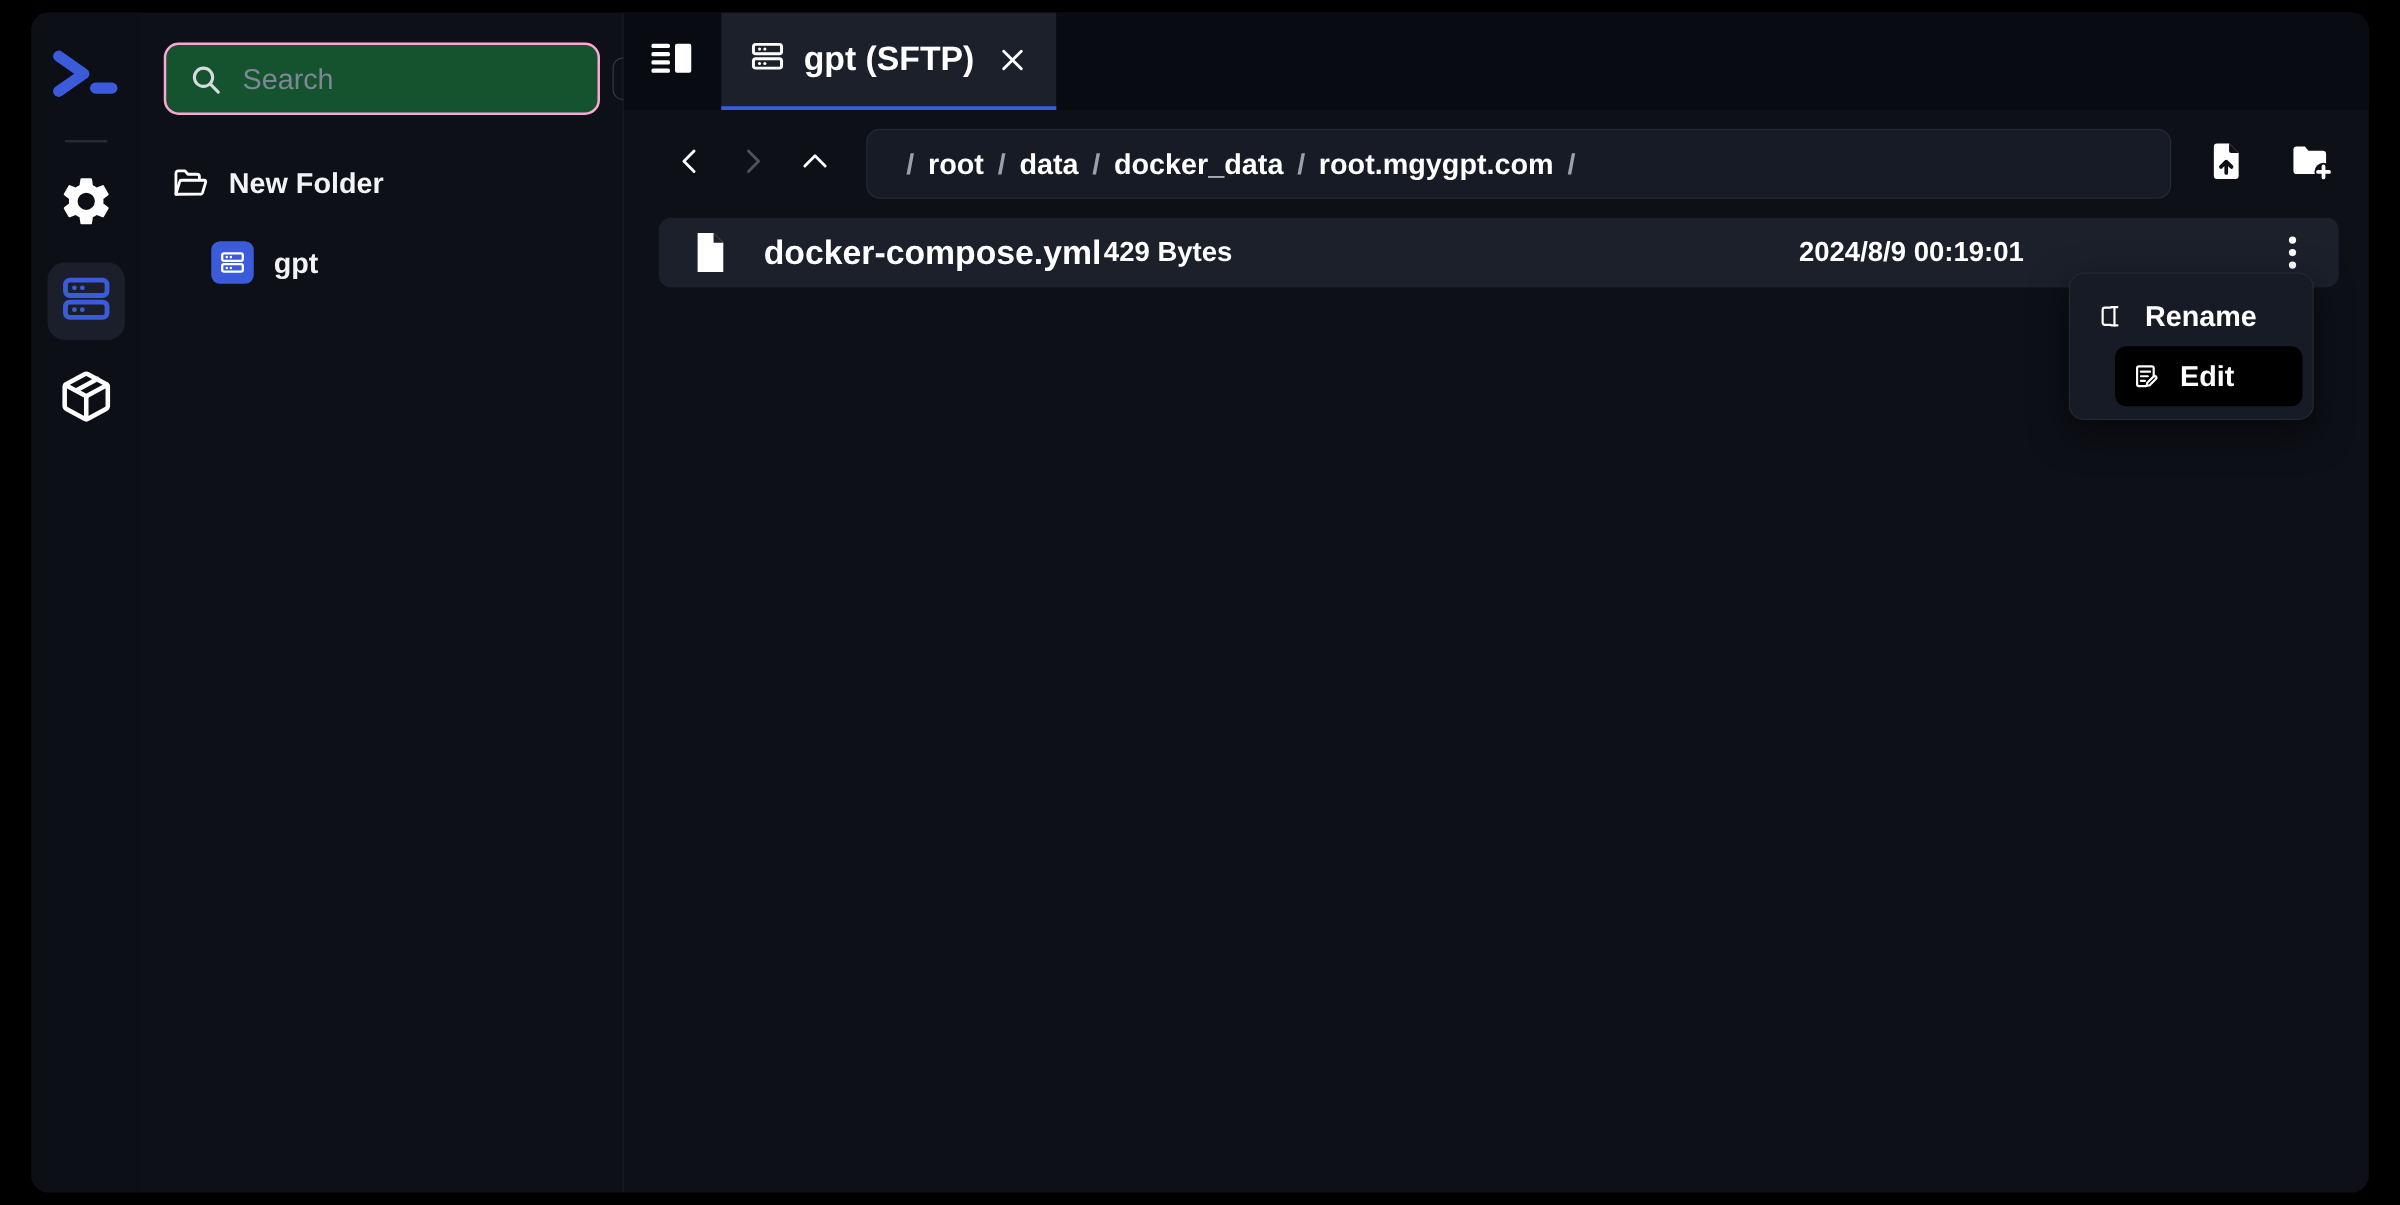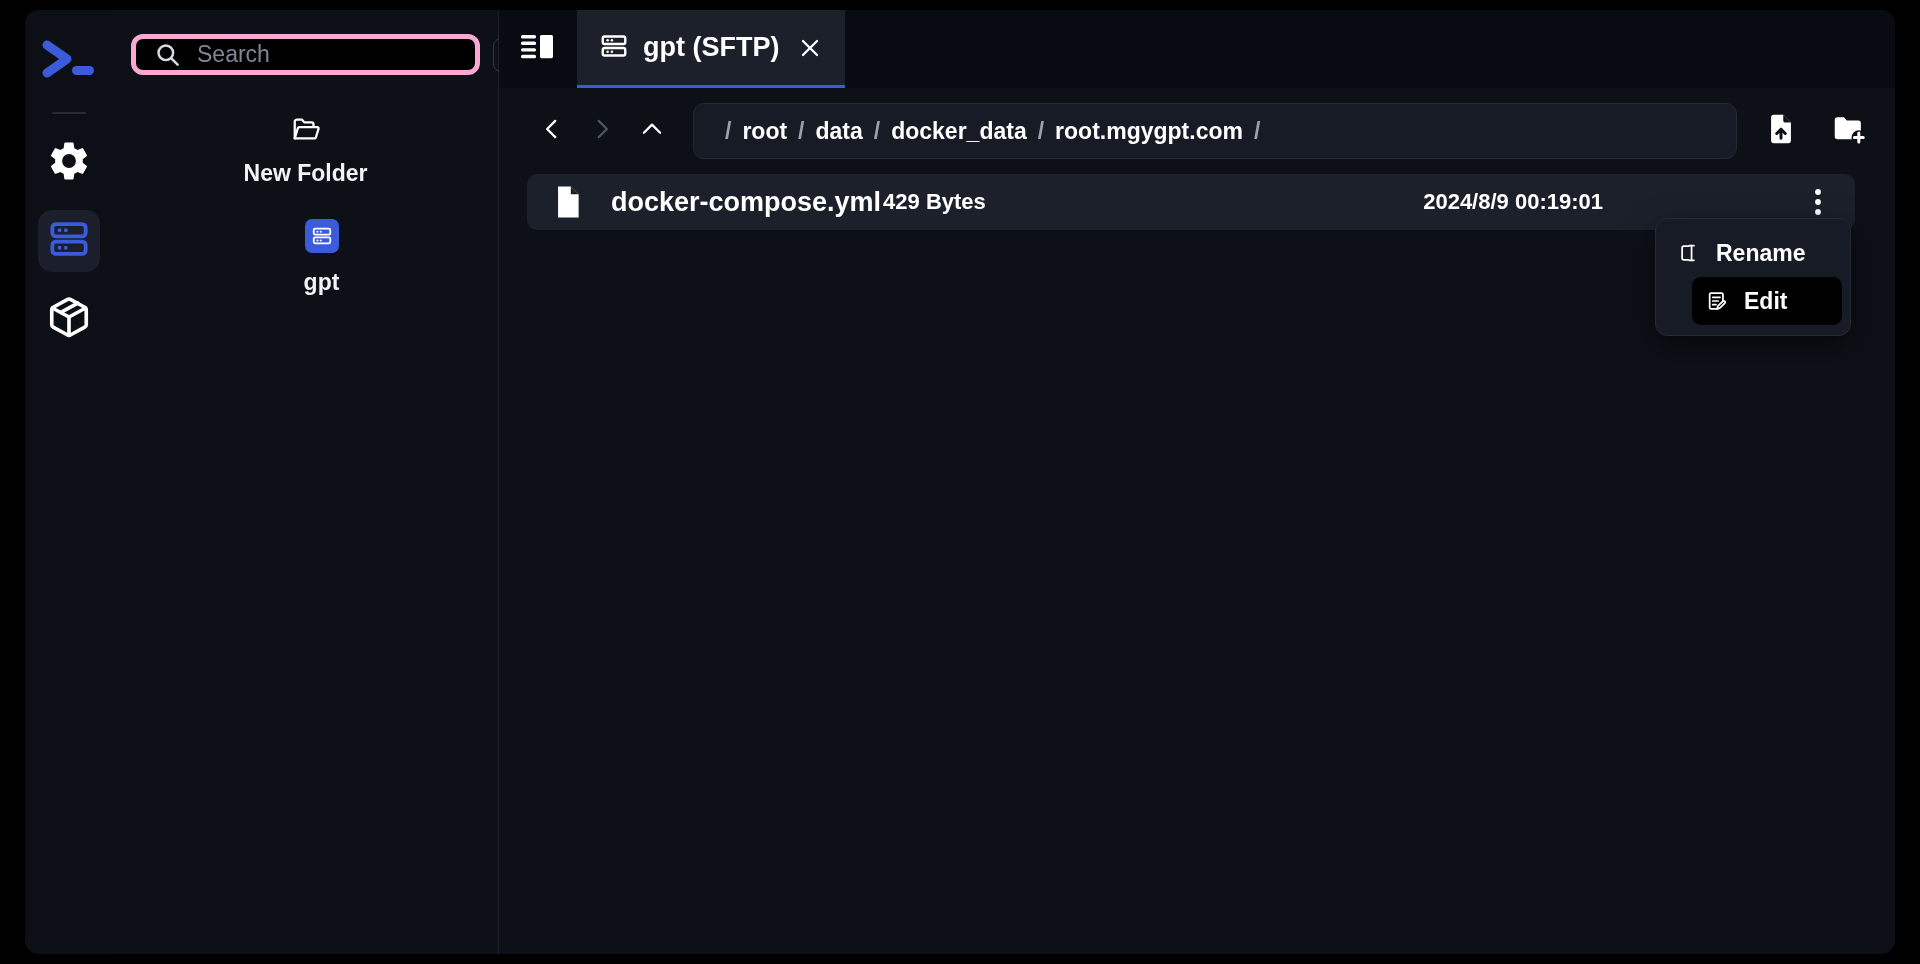--- a/index.html
+++ b/index.html
@@ -41,23 +41,23 @@
 
   
   .sidebar {
     width: 386px; height: 100%;
     background: #0d1017;
     border-right: 1px solid #1b202b;
     flex-shrink: 0;
     padding: 24px 18px 0 18px;
   }
   .search-box {
-    height: 41px;
-    background: #000000;
-    border: 5px solid #f9a8d4;
+    height: 58px;
+    background: #14532d;
+    border: 2px solid #f9a8d4;
     border-radius: 12px;
     display: flex; align-items: center;
     padding: 0 12px 0 18px;
     cursor: text;
   }
   .search-icon { flex-shrink:0; display:flex; align-items:center; }
   .search-input {
     flex: 1;
     background: transparent; border: none; outline: none;
     color: #e7eaef;
@@ -78,21 +78,20 @@
   .tree { margin-top: 30px; }
   .tree-row {
     display: flex; align-items: center;
     gap: 16px;
     padding: 9px 6px;
     border-radius: 9px;
     cursor: pointer;
     color: #f1f3f6;
     font-size: 23px;
     font-weight: bold;
-    flex-direction: column;
   }
   .tree-row.child { padding-left: 38px; margin-top: 14px; }
   .tree-icon { display:flex; align-items:center; flex-shrink:0; }
   .badge-icon {
     width: 34px; height: 34px;
     background: #3b5bdb;
     border-radius: 7px;
     display: flex; align-items: center; justify-content: center;
     flex-shrink: 0;
   }
@@ -142,21 +141,21 @@
     padding: 0 20px;
     margin: 0 18px 0 14px;
     overflow: hidden;
     cursor: text;
   }
   .crumb { color: #ffffff; font-size: 23px; font-weight: bold; white-space: nowrap; cursor: pointer; }
   .crumb-sep { color: #9aa1ad; font-size: 23px; font-weight: bold; margin: 0 11px; }
   .path-actions { display: flex; align-items: center; gap: 24px; }
   .action-btn { width: 44px; height: 44px; display:flex; align-items:center; justify-content:center; cursor:pointer; }
 
-  .filelist { flex: 1; padding: 0 40px 0 28px; position: relative; overflow: hidden; }
+  .filelist { flex: 1; padding: 0 24px 0 28px; position: relative; overflow: hidden; }
   .file-row {
     height: 56px;
     background: #1b202b;
     border-radius: 10px;
     display: flex; align-items: center;
     padding: 0 22px 0 26px;
     cursor: pointer;
   }
   .file-icon { display:flex; align-items:center; flex-shrink:0; margin-right: 28px; }
   .file-name { color: #ffffff; font-size: 27px; font-weight: bold; white-space: nowrap; }

